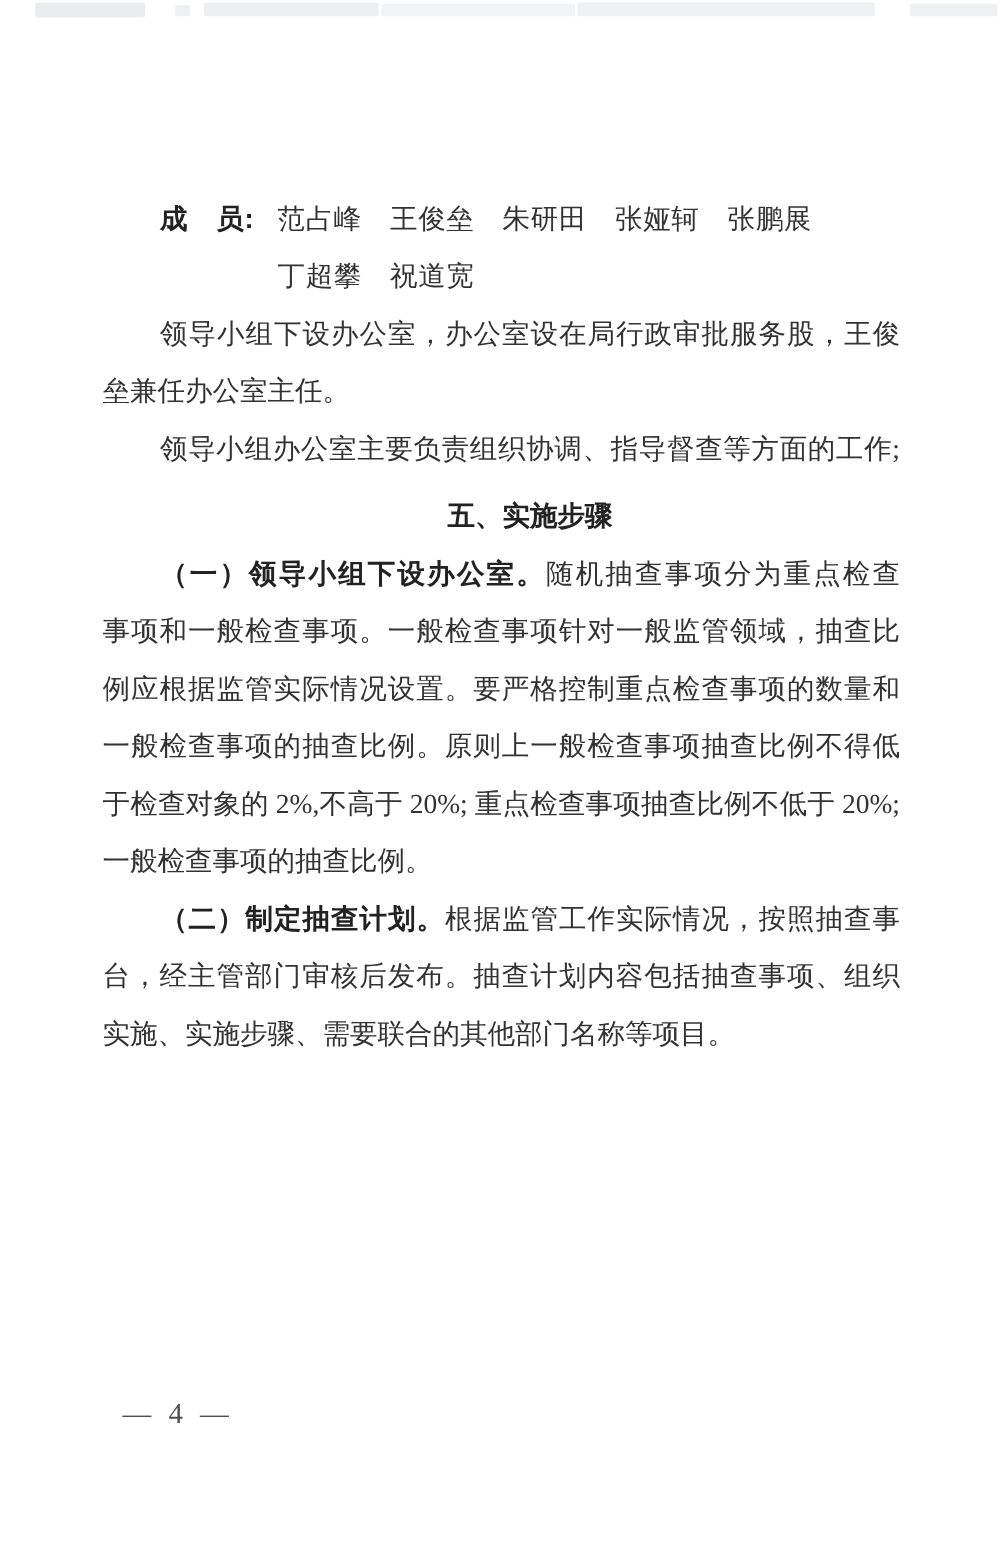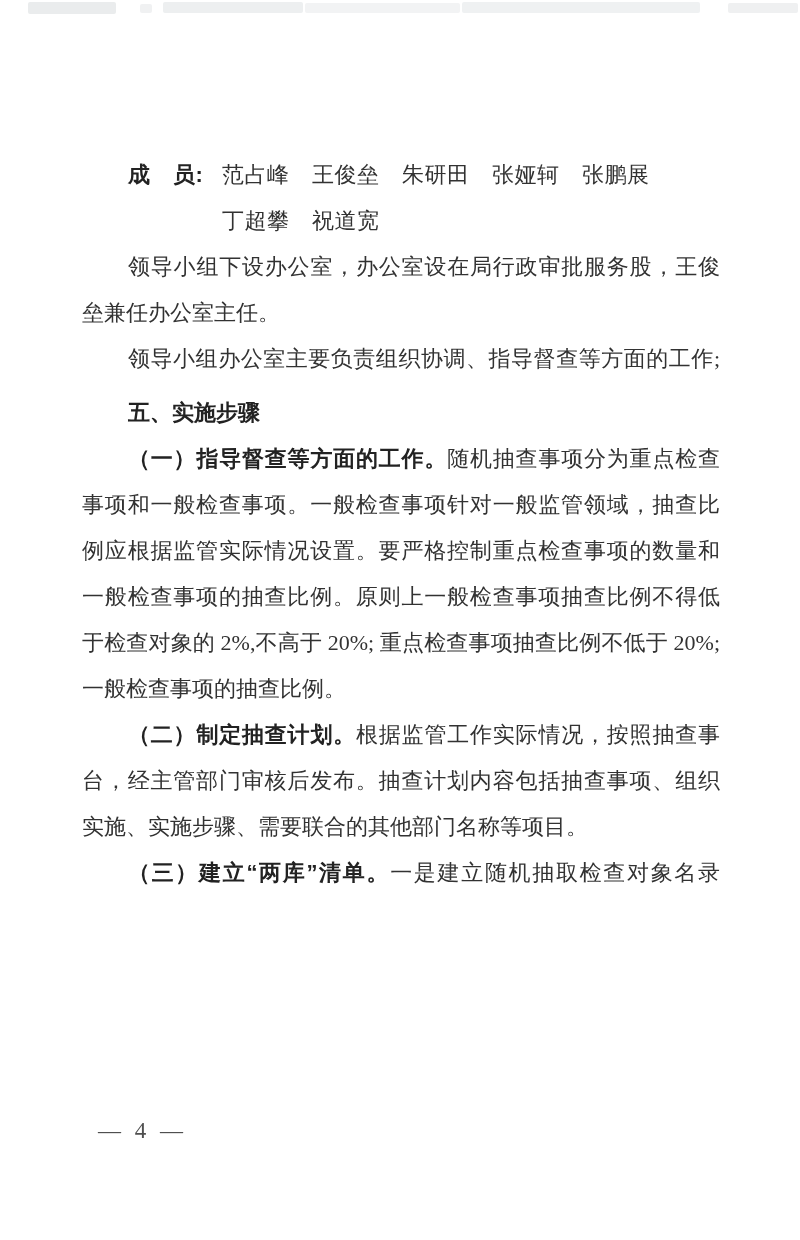--- a/index.html
+++ b/index.html
@@ -62,20 +62,21 @@
     font-weight: bold;
     color: #222;
   }
   .lead, .heading-text {
     font-family: "Liberation Sans", sans-serif;
     font-weight: bold;
     color: #222;
   }
   .heading {
     margin-top: 8px;
+    text-align: center;
   }
   .footer-pageno {
     position: absolute;
     left: 98px;
     top: 1116px;
     font-size: 23px;
     line-height: 30px;
     color: #4f4f4f;
     letter-spacing: 4px;
   }
@@ -110,21 +111,21 @@
     </div>
     <div class="line indent fill">
       <span>领导小组办公室主要负责组织协调、指导督查等方面的工作;</span>
     </div>
 
     <div class="line indent heading">
       <span class="heading-text">五、实施步骤</span>
     </div>
 
     <div class="line indent fill">
-      <span class="lead">（一）指导督查等方面的工作。</span><span>随机抽查事项分为重点检查</span>
+      <span class="lead">（一）领导小组下设办公室。</span><span>随机抽查事项分为重点检查</span>
     </div>
     <div class="line fill">
       <span>事项和一般检查事项。一般检查事项针对一般监管领域，抽查比</span>
     </div>
     <div class="line fill">
       <span>例应根据监管实际情况设置。要严格控制重点检查事项的数量和</span>
     </div>
     <div class="line fill">
       <span>一般检查事项的抽查比例。原则上一般检查事项抽查比例不得低</span>
     </div>
@@ -138,21 +139,18 @@
     <div class="line indent fill">
       <span class="lead">（二）制定抽查计划。</span><span>根据监管工作实际情况，按照抽查事</span>
     </div>
     <div class="line fill">
       <span>台，经主管部门审核后发布。抽查计划内容包括抽查事项、组织</span>
     </div>
     <div class="line">
       <span>实施、实施步骤、需要联合的其他部门名称等项目。</span>
     </div>
 
-    <div class="line indent fill">
-      <span class="lead">（三）建立“两库”清单。</span><span>一是建立随机抽取检查对象名录</span>
-    </div>
 
   </div>
 
   <div class="footer-pageno">— 4 —</div>
 
 </div>
 
 </body></html>

